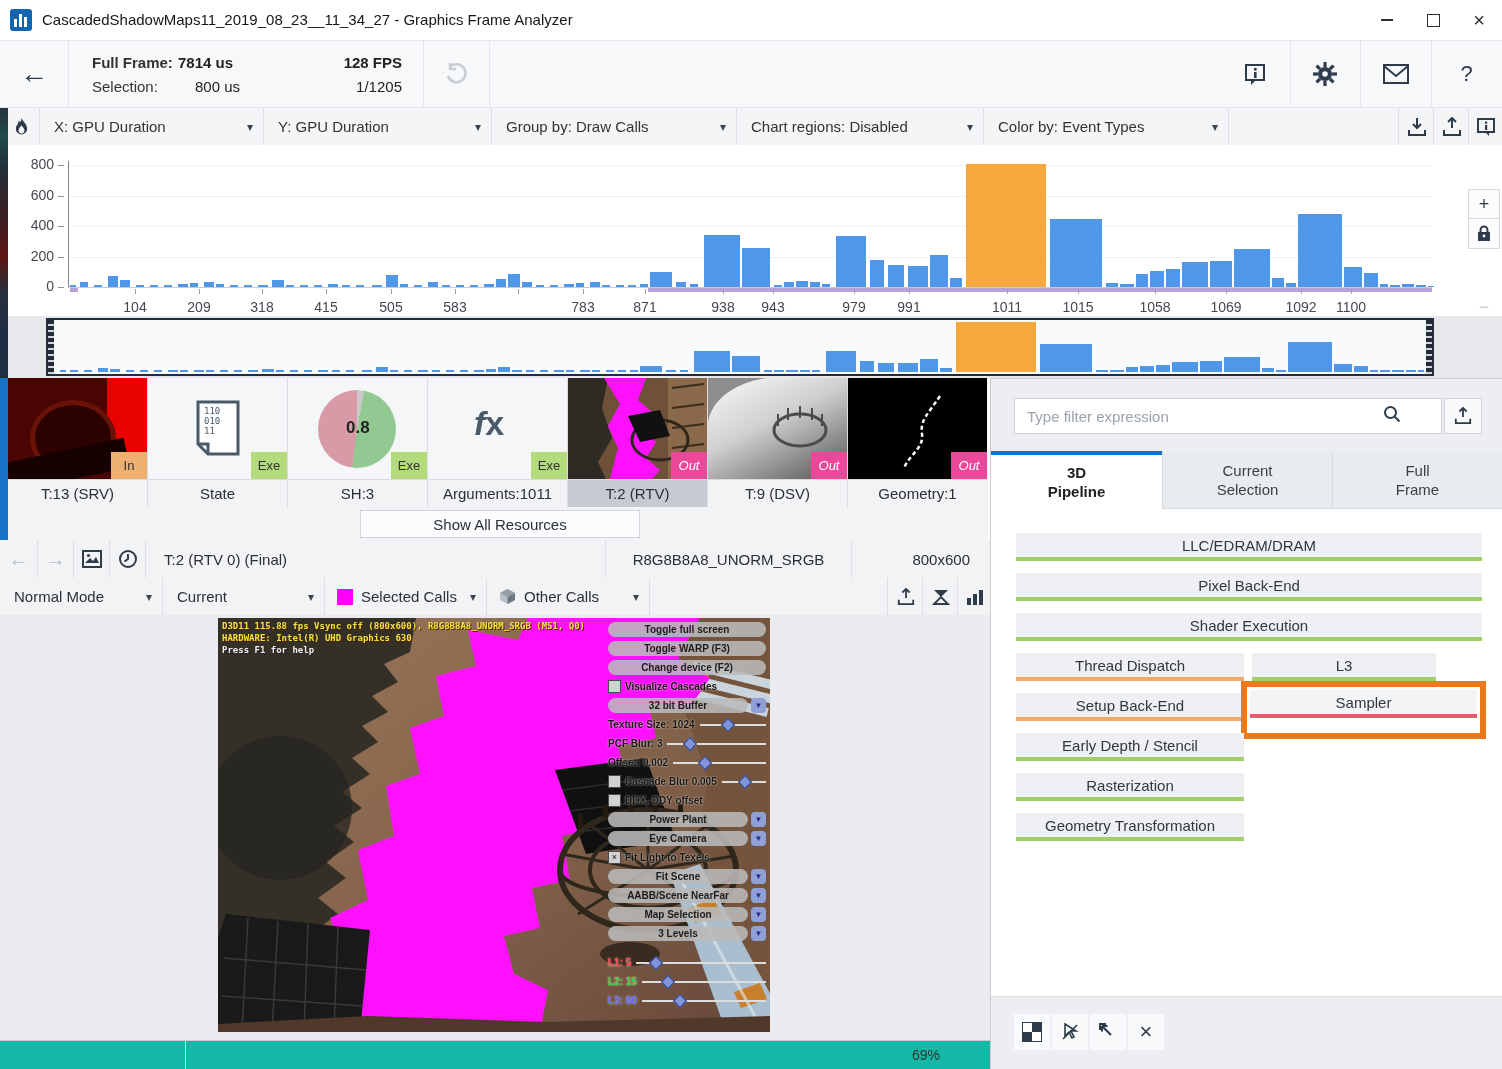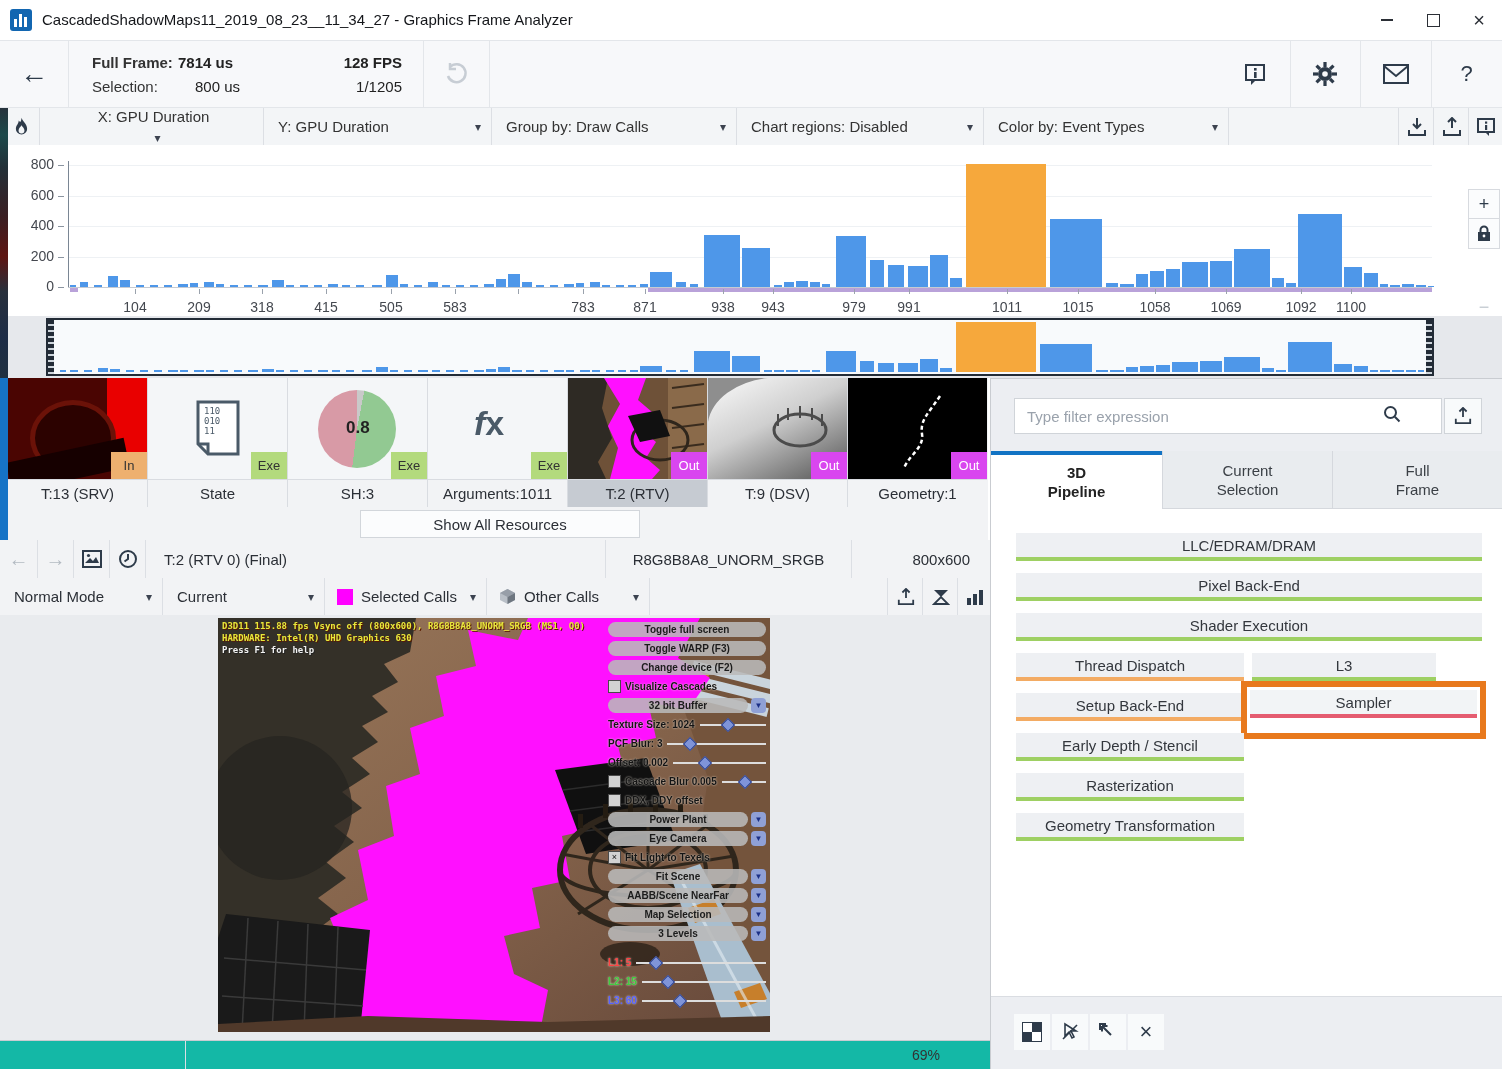--- a/index.html
+++ b/index.html
@@ -45,21 +45,21 @@
   #gallery{left:8px;top:378px;width:980px;height:129px;background:#f2f3f5;}
   .tile{position:absolute;top:0;width:140px;height:129px;border-right:1px solid #d9dce1;box-sizing:border-box;}
   .thumb{position:absolute;left:0;top:0;width:139px;height:101px;background:#f4f6f8;overflow:hidden;}
   .tlabel{position:absolute;left:0;top:101px;width:139px;height:28px;display:flex;align-items:center;justify-content:center;
           font-size:15px;color:#2b2f36;border-top:1px solid #d9dce1;box-sizing:border-box;}
   .tlabel.selected{background:#c6cbd2;}
   .badge{position:absolute;right:0;bottom:0;width:36px;height:27px;display:flex;align-items:center;justify-content:center;
          font-size:13px;color:#333;}
   .badge.in{background:#eeb06f;}
   .badge.exe{background:#b3da7d;}
-  .badge.out{background:#d946ef;color:#fff;}
+  .badge.out{background:#ec4899;color:#fff;font-style:italic;}
   #showall-row{left:8px;top:507px;width:980px;height:33px;background:#f2f3f5;border-bottom:1px solid #d9dce1;}
   #showall-btn{position:absolute;left:352px;top:3px;width:278px;height:26px;background:#fbfcfd;border:1px solid #d2d6db;
                display:flex;align-items:center;justify-content:center;font-size:15px;color:#2b2f36;cursor:pointer;}
   
   #viewerhead{left:0;top:540px;width:990px;height:38px;background:#f2f3f5;border-bottom:1px solid #e0e3e8;}
   .vcell{position:absolute;top:0;height:38px;border-right:1px solid #dcdfe4;display:flex;align-items:center;box-sizing:border-box;}
   #viewtools{left:0;top:578px;width:990px;height:37px;background:#f2f3f5;border-bottom:1px solid #d7dade;}
   .vtxt{font-size:15px;color:#2b2f36;}
   .gray{color:#b3bac2;}
   
@@ -173,21 +173,21 @@
     </div>
     <div class="tcell icnbtn" style="left:1431px;width:71px;border-right:none;font-size:22px;color:#2e3b4a;">?</div>
   </div>
 
   <div id="chartbar" class="abs">
     <div class="dd icnbtn" style="left:0;width:40px;justify-content:center;">
       <svg width="16" height="20" viewBox="0 0 16 20">
         <path d="M8 0 C9 4 14 6 14 12 A6 6 0 0 1 2 12 C2 8 5 7 5 3 C6.5 5 7.5 5.5 8 0 Z M8 17 A3 3 0 0 0 11 13 C11 11 9 10 8 8 C7 10 5 11 5 13 A3 3 0 0 0 8 17" fill="#2e3b4a" fill-rule="evenodd"></path>
       </svg>
     </div>
-    <div class="dd" style="left:40px;width:224px;flex-direction:column;">
+    <div class="dd" style="left:40px;width:224px;">
       <span>X: GPU Duration</span>
       <span class="caret">▾</span>
     </div>
     <div class="dd" style="left:264px;width:228px;">
       <span>Y: GPU Duration</span>
       <span class="caret">▾</span>
     </div>
     <div class="dd" style="left:492px;width:245px;">
       <span>Group by: Draw Calls</span>
       <span class="caret">▾</span>

